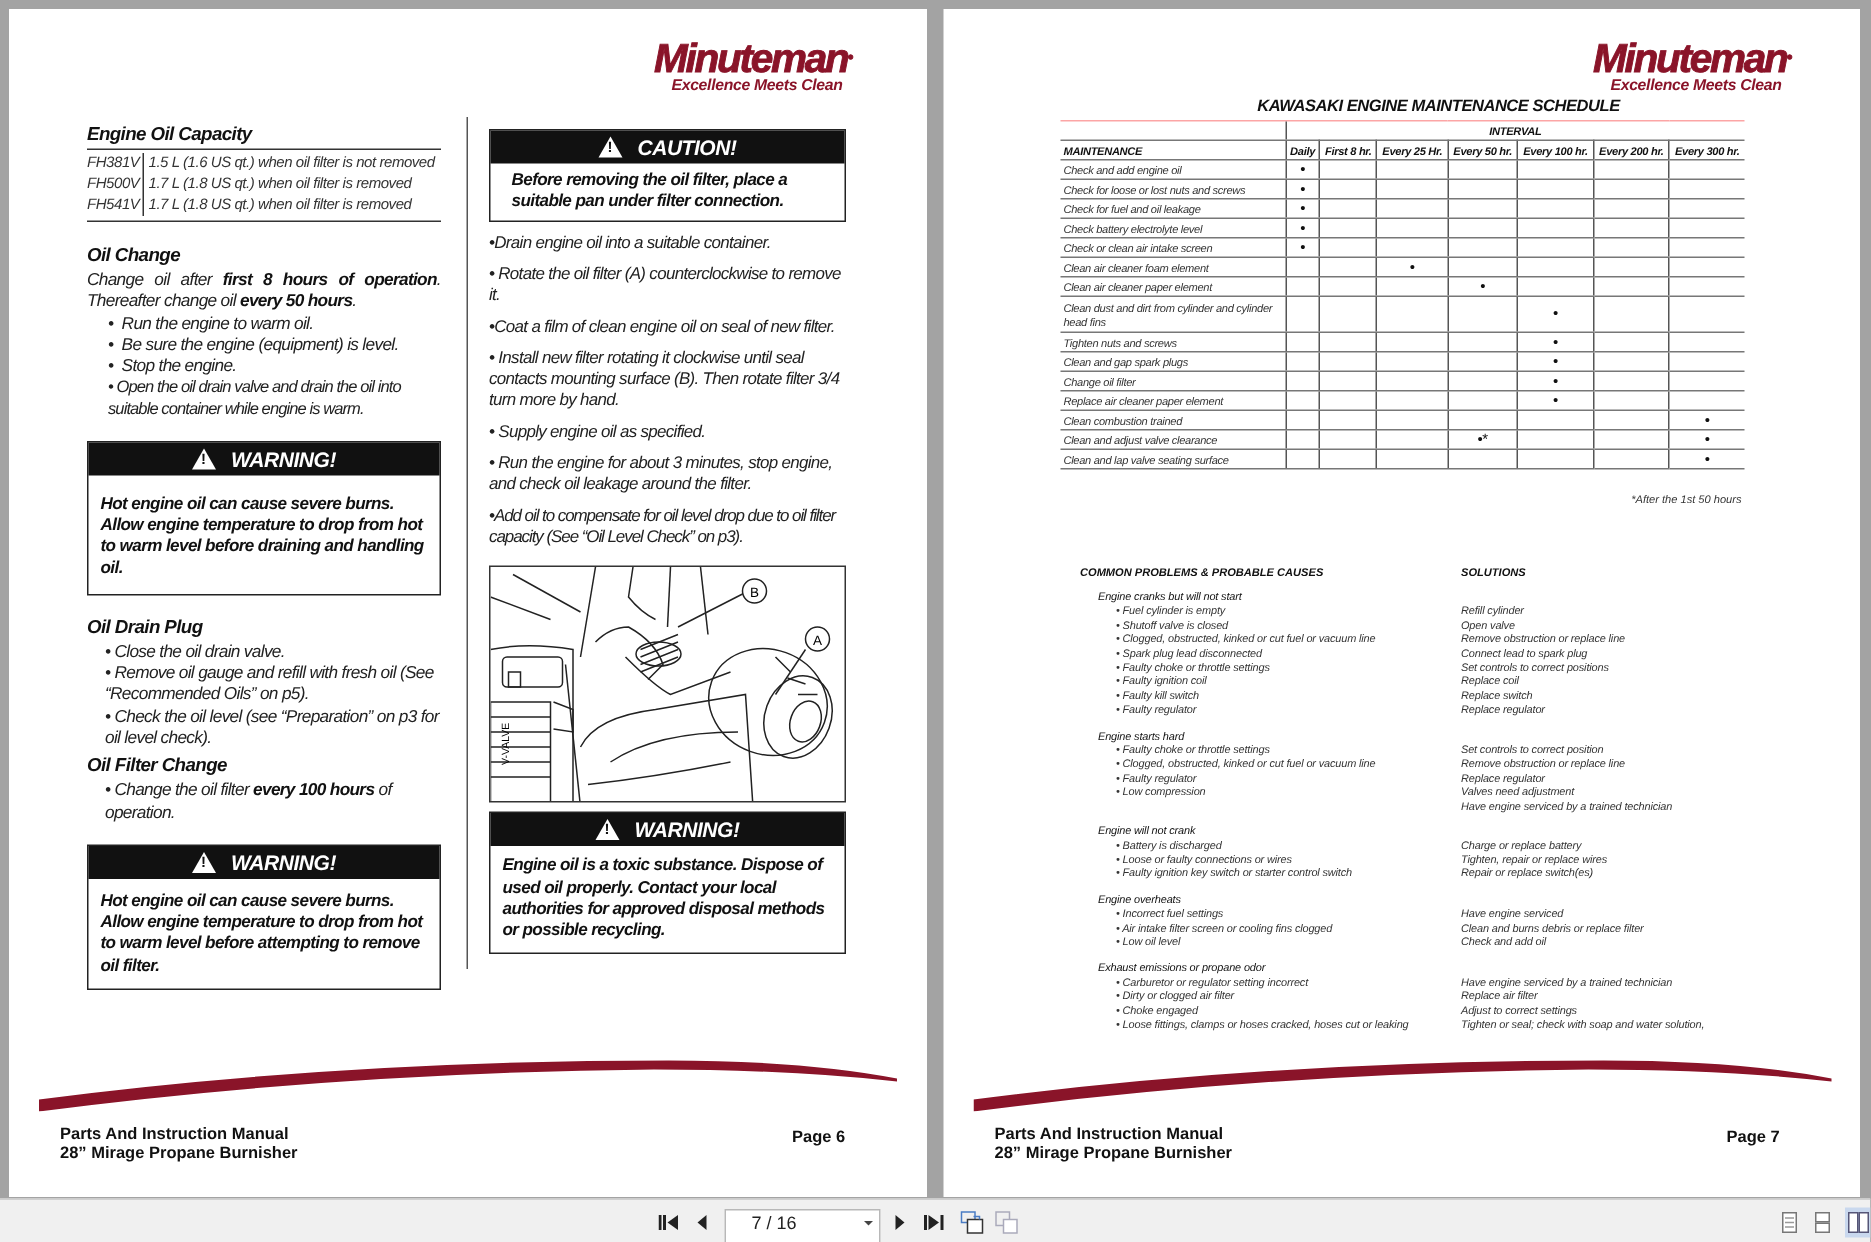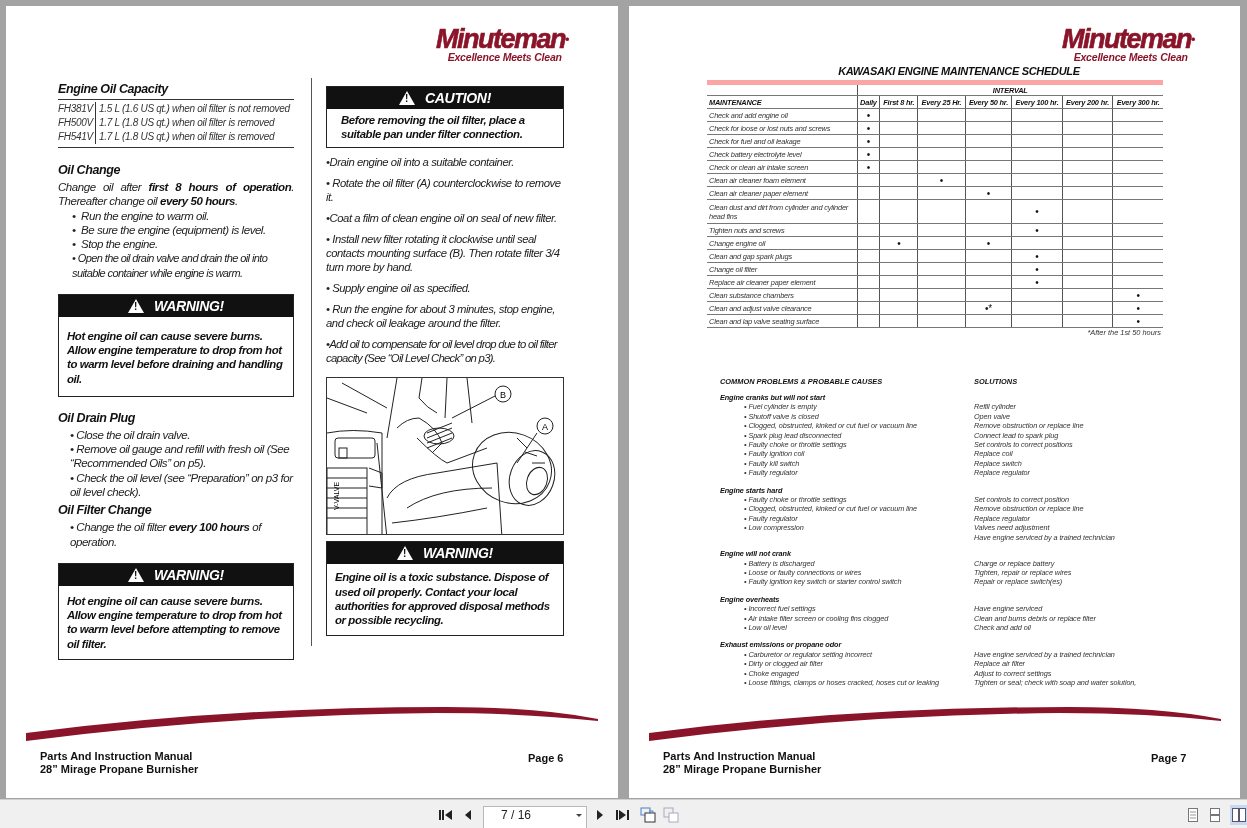--- a/index.html
+++ b/index.html
@@ -46,29 +46,29 @@
   .footer-swoosh { position: absolute; left: 20px; top: 695px; }
   .footer-l { position: absolute; left: 34px; top: 744px; font-size: 11px; font-weight: bold; line-height: 13px; color: #111; }
   .footer-r { position: absolute; top: 746px; font-size: 11px; font-weight: bold; color: #111; }
 
   
   .sched-title { position: absolute; left: 80px; width: 500px; top: 59px; text-align: center; font-size: 11px; font-weight: bold; font-style: italic; letter-spacing: -0.3px; }
   table.sched { position: absolute; left: 78px; top: 74px; width: 456px; border-collapse: collapse; font-size: 7.4px; font-style: italic; color: #333; letter-spacing: -0.2px; }
   table.sched td, table.sched th { border-bottom: 1px solid #777; height: 13px; padding: 0 2px; }
   table.sched th { font-weight: bold; color: #111; font-size: 7.4px; }
   table.sched .vl { border-left: 1px solid #555; }
-  table.sched tr.top td { border-top: 5px solid #fca5a5; }
+  table.sched tr.top td { border-top: 1px solid #fca5a5; }
   table.sched td.dot { text-align: center; font-style: normal; font-size: 10px; color: #111; }
   table.sched td.task { width: 150px; }
   .sched-note { position: absolute; left: 400px; width: 132px; top: 322px; text-align: right; font-size: 7.4px; font-style: italic; color: #333; }
 
   .ts-title { position: absolute; left: 80px; width: 480px; top: 350px; text-align: center; font-size: 11px; font-weight: bold; font-style: italic; letter-spacing: -0.3px; }
   .ts-h { position: absolute; top: 371px; font-size: 7.4px; font-weight: bold; font-style: italic; color: #111; }
   .ts-block { position: absolute; left: 91px; width: 440px; font-size: 7.3px; font-style: italic; color: #333; line-height: 9.4px; letter-spacing: -0.1px; }
-  .ts-block .grp { font-weight: bold; color: #111; }
+  .ts-block .grp { font-weight: normal; color: #111; margin-left: 12px; }
   .ts-row { display: flex; }
   .ts-row .c { width: 254px; padding-left: 24px; }
   .ts-row .s { flex: 1; }
 
   
   .toolbar { position: absolute; left: 0; top: 799px; width: 1247px; height: 29px; background: #f0f0f0; border-top: 1px solid #d0d0d0; }
   .tb-btn { position: absolute; top: 7px; height: 16px; display: flex; align-items: center; justify-content: center; cursor: pointer; }
   .page-box { position: absolute; left: 483px; top: 6px; width: 104px; height: 34px; background: #fff; border: 1px solid #b8b8b8; font-size: 12px; color: #222; }
   .page-box span.val { position: absolute; left: 17px; top: 1px; }
   .page-box .dd { position: absolute; right: 4px; top: 7px; width: 0; height: 0; border-left: 3px solid transparent; border-right: 3px solid transparent; border-top: 3px solid #444; }
@@ -333,30 +333,20 @@
             <td class="task">Tighten nuts and screws</td>
             <td class="vl dot"></td>
             <td class="vl dot"></td>
             <td class="vl dot"></td>
             <td class="vl dot"></td>
             <td class="vl dot">•</td>
             <td class="vl dot"></td>
             <td class="vl dot"></td>
           </tr>
           <tr>
-            <td class="task">Change engine oil</td>
-            <td class="vl dot"></td>
-            <td class="vl dot">•</td>
-            <td class="vl dot"></td>
-            <td class="vl dot">•</td>
-            <td class="vl dot"></td>
-            <td class="vl dot"></td>
-            <td class="vl dot"></td>
-          </tr>
-          <tr>
             <td class="task">Clean and gap spark plugs</td>
             <td class="vl dot"></td>
             <td class="vl dot"></td>
             <td class="vl dot"></td>
             <td class="vl dot"></td>
             <td class="vl dot">•</td>
             <td class="vl dot"></td>
             <td class="vl dot"></td>
           </tr>
           <tr>
@@ -373,21 +363,21 @@
             <td class="task">Replace air cleaner paper element</td>
             <td class="vl dot"></td>
             <td class="vl dot"></td>
             <td class="vl dot"></td>
             <td class="vl dot"></td>
             <td class="vl dot">•</td>
             <td class="vl dot"></td>
             <td class="vl dot"></td>
           </tr>
           <tr>
-            <td class="task">Clean substance chambers</td>
+            <td class="task">Clean combustion trained</td>
             <td class="vl dot"></td>
             <td class="vl dot"></td>
             <td class="vl dot"></td>
             <td class="vl dot"></td>
             <td class="vl dot"></td>
             <td class="vl dot"></td>
             <td class="vl dot">•</td>
           </tr>
           <tr>
             <td class="task">Clean and adjust valve clearance</td>

